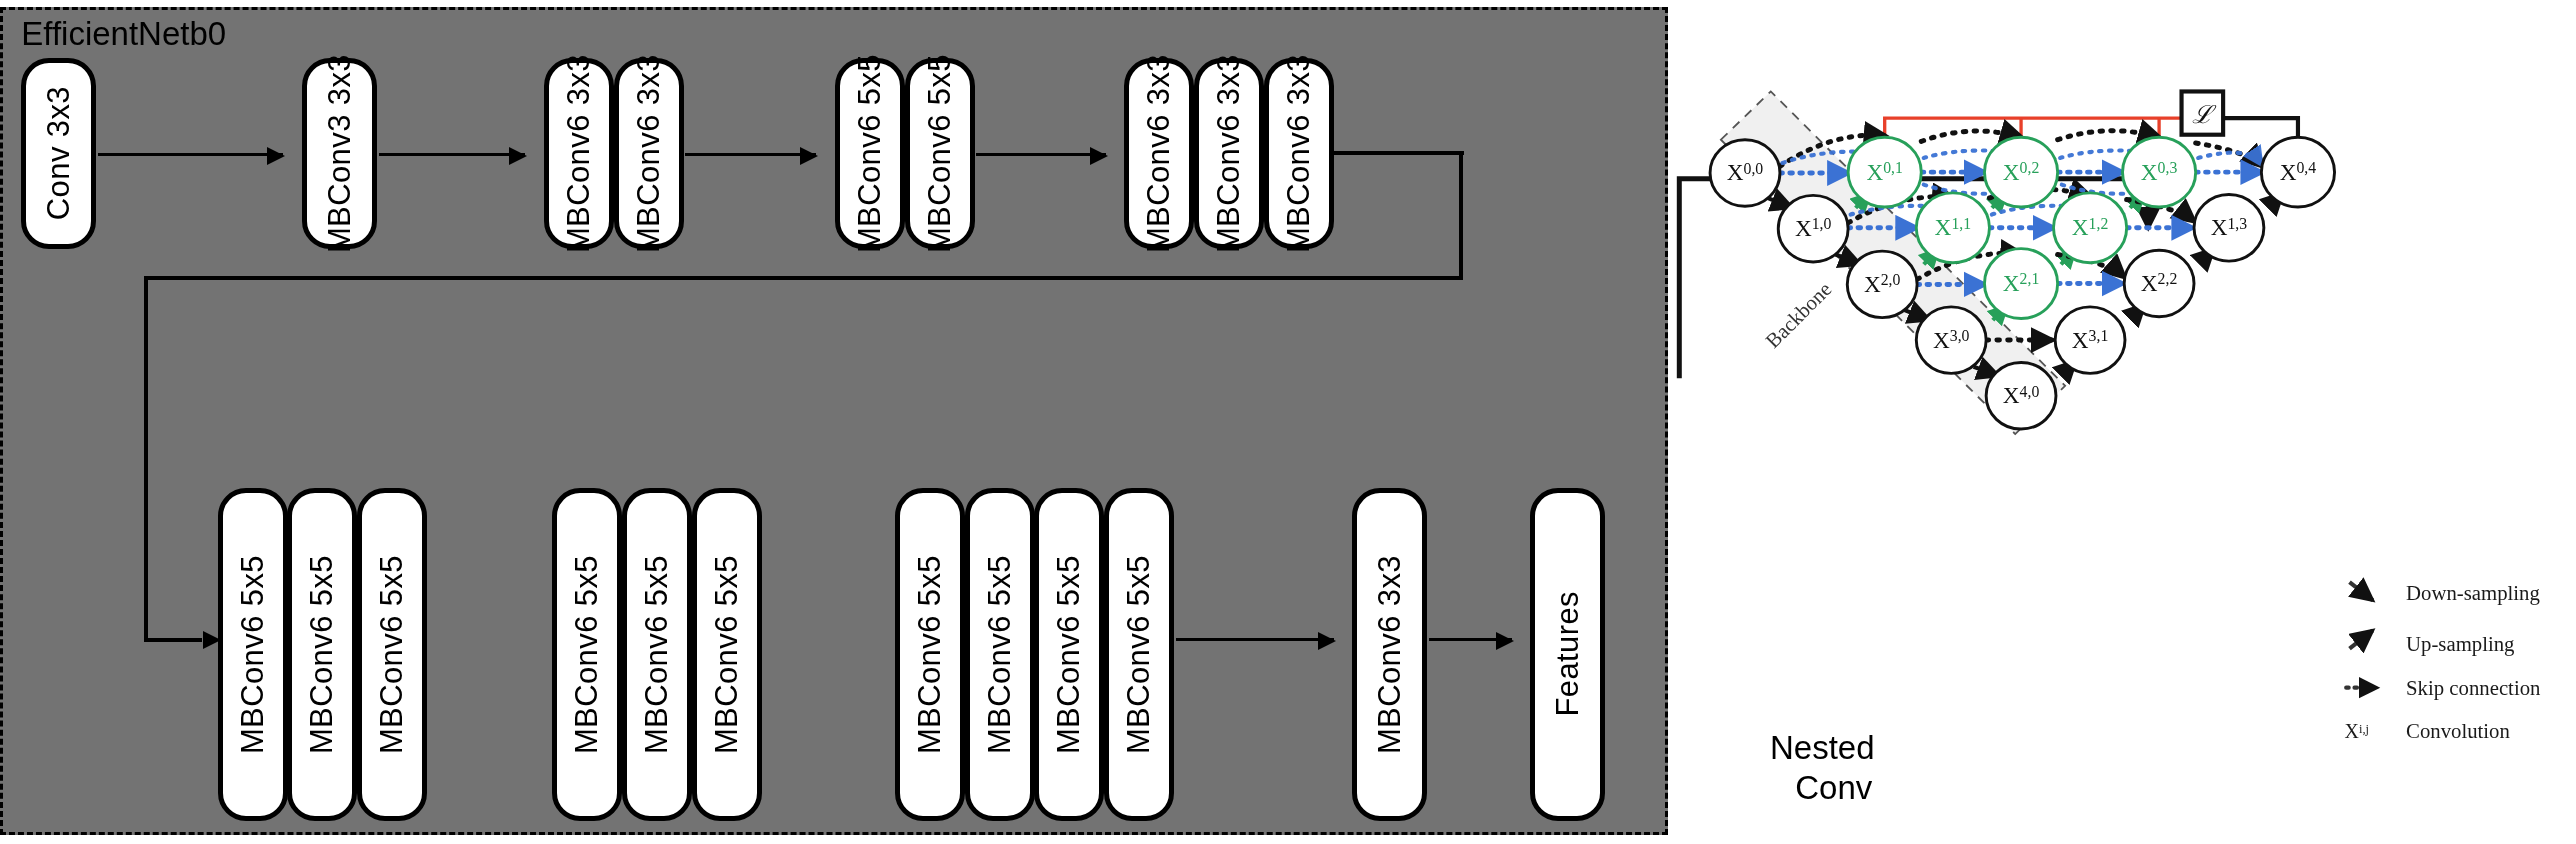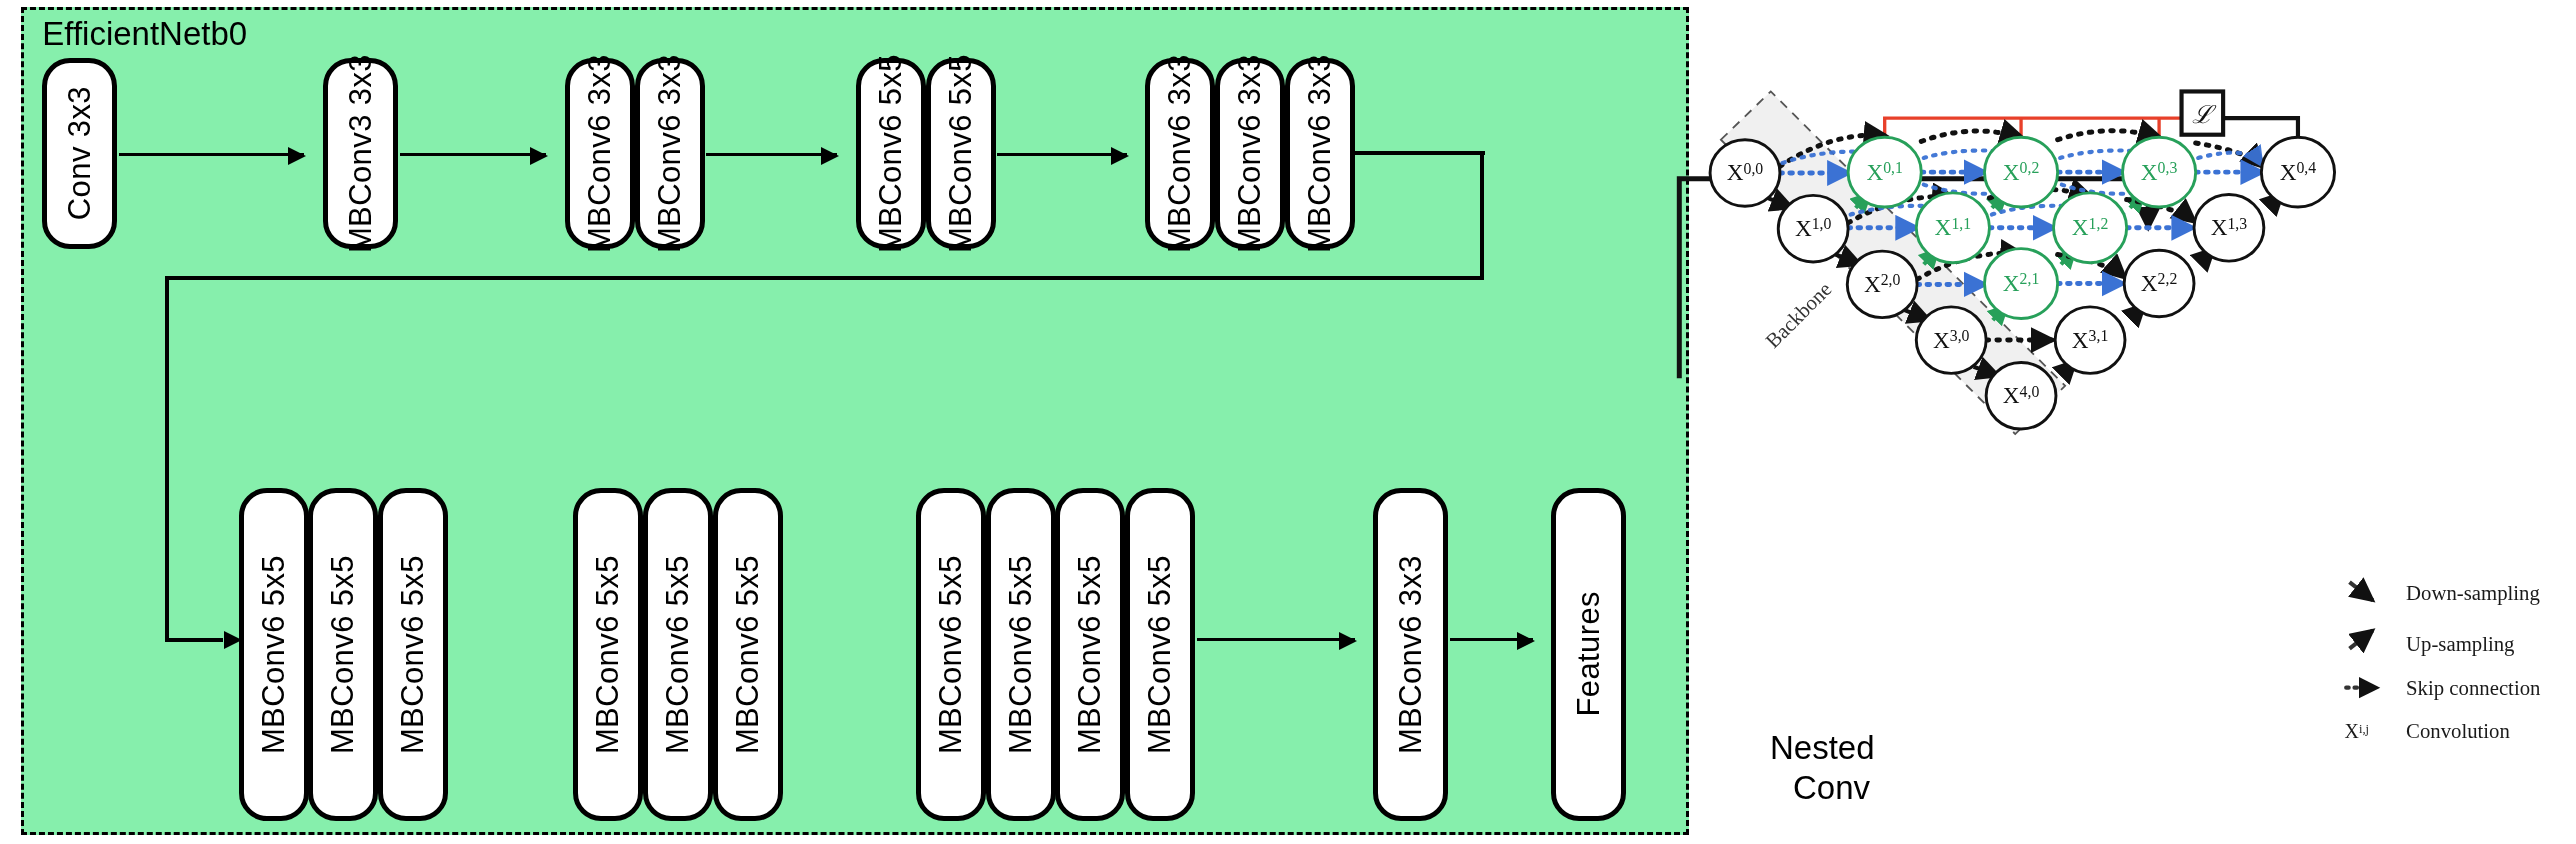--- a/index.html
+++ b/index.html
@@ -1,22 +1,22 @@
 <!DOCTYPE html>
 <html style="font-size:13.3px"><head>
 <meta charset="utf-8">
 <style>
   html,body{margin:0;padding:0;background:#ffffff;}
   body{width:2576px;height:844px;position:relative;overflow:hidden;
        font-family:"Liberation Sans",sans-serif;}
 
   
   #efficientnet-panel{
-    position:absolute;left:21px;top:6.7px;width:1668px;height:828px;
-    border:3.3px dashed #000;box-sizing:border-box;background:#86efac;
+    position:absolute;left:0;top:6.7px;width:1668px;height:828px;
+    border:3.3px dashed #000;box-sizing:border-box;background:#737373;
   }
   #efficientnet-title{
     position:absolute;left:18.3px;top:5px;font-size:33px;color:#000;
     letter-spacing:0px;white-space:nowrap;
   }
 
   .block{
     position:absolute;box-sizing:border-box;
     border:5.8px solid #000;border-radius:28px;background:#fff;
     display:flex;align-items:center;justify-content:center;
@@ -43,21 +43,21 @@
     border-bottom:9.1px solid transparent;
   }
 
   
   #nested-unet-panel{
     position:absolute;left:1674px;top:0px;width:902px;height:844px;
   }
   #nested-unet-svg{position:absolute;left:0;top:0;}
   #nested-unet-caption{
     position:absolute;left:96px;top:728px;font-size:33px;line-height:40px;
-    color:#000;text-align:left;
+    color:#000;text-align:center;
   }
   .legend-label{
     font-family:"Liberation Serif",serif;font-size:25px;fill:#1a1a1a;
   }
   .node-label{
     font-family:"Liberation Serif",serif;font-size:28px;
   }
   .node-label .sup{font-size:19px;}
   .backbone-label{
     font-family:"Liberation Serif",serif;font-size:25px;fill:#333;

